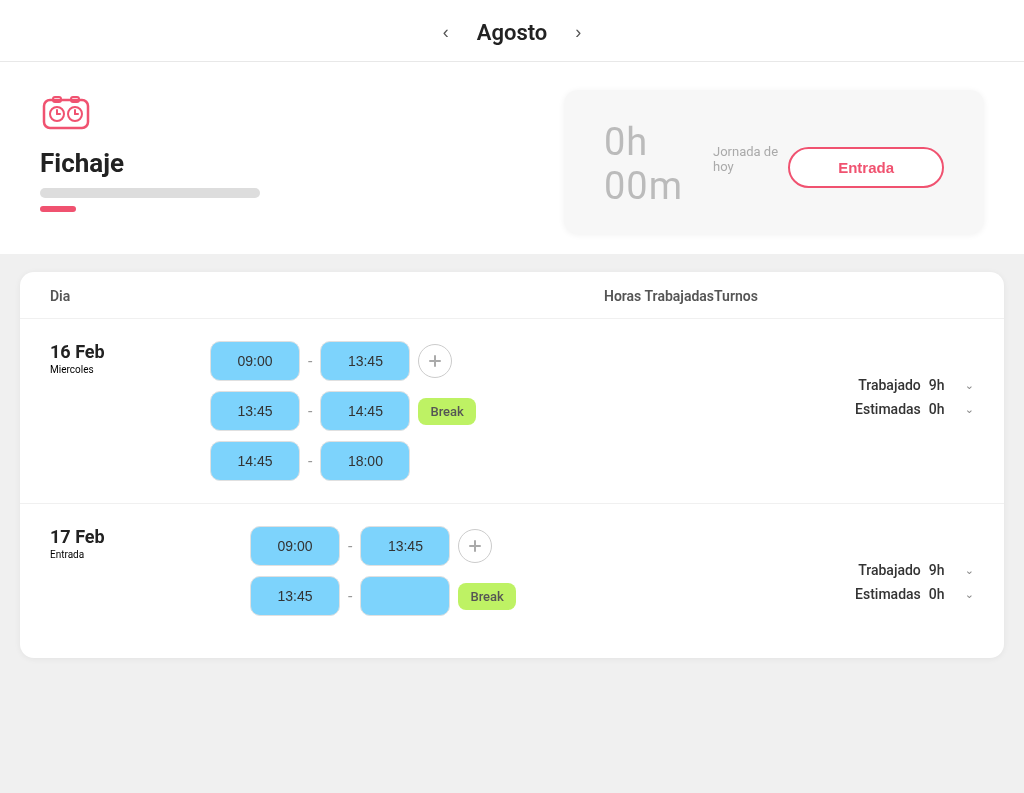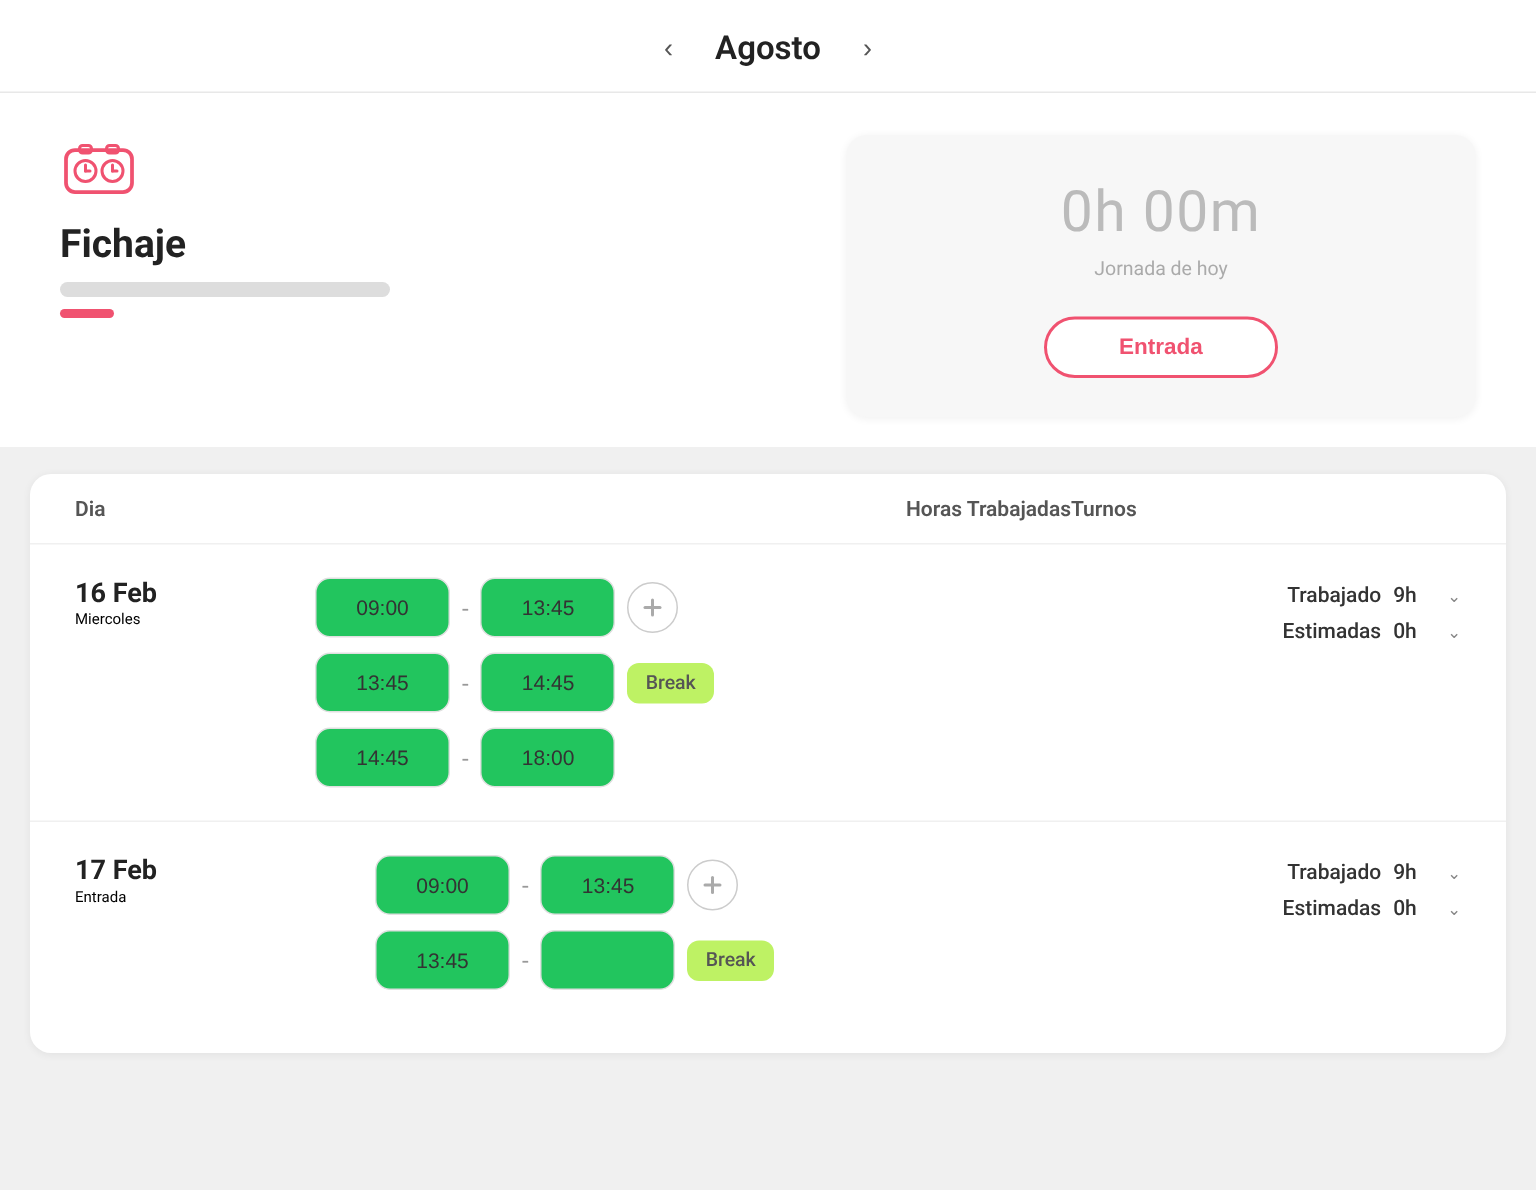--- a/index.html
+++ b/index.html
@@ -73,21 +73,21 @@
       height: 6px;
       background: #f05270;
       border-radius: 3px;
     }
     .jornada-card {
       flex: 0 0 420px;
       background: #f7f7f7;
       border-radius: 14px;
       padding: 30px 40px 26px 40px;
       display: flex;
-      flex-direction: column;
+      flex-direction: row;
       align-items: center;
       gap: 8px;
       box-shadow: 0 1px 6px rgba(0,0,0,0.06);
     }
     .jornada-time {
       font-size: 38px;
       font-weight: 400;
       color: #bbb;
       letter-spacing: 1px;
     }
@@ -165,21 +165,21 @@
       gap: 8px;
     }
     .time-input {
       width: 90px;
       height: 40px;
       border: 1.5px solid #e0e0e0;
       border-radius: 10px;
       text-align: center;
       font-size: 14px;
       color: #333;
-      background: #22c55e;
+      background: #7dd3fc;
       outline: none;
     }
     .time-separator {
       font-size: 16px;
       color: #999;
     }
     .add-btn {
       width: 34px;
       height: 34px;
       border-radius: 50%;
@@ -199,20 +199,21 @@
       padding: 6px 12px;
       font-size: 13px;
       font-weight: 500;
     }
     .hours-col {
       display: flex;
       flex-direction: column;
       gap: 8px;
       align-items: flex-end;
       padding-top: 4px;
+      margin-top: 32px;
     }
     .hours-row {
       display: flex;
       align-items: center;
       gap: 8px;
     }
     .hours-label {
       font-size: 14px;
       color: #333;
       font-weight: 500;

